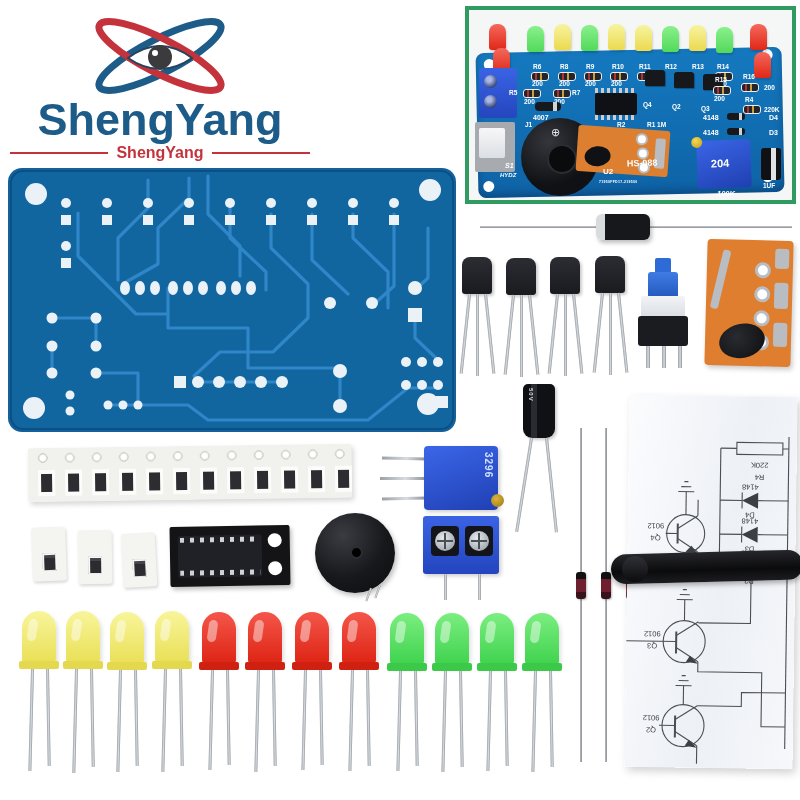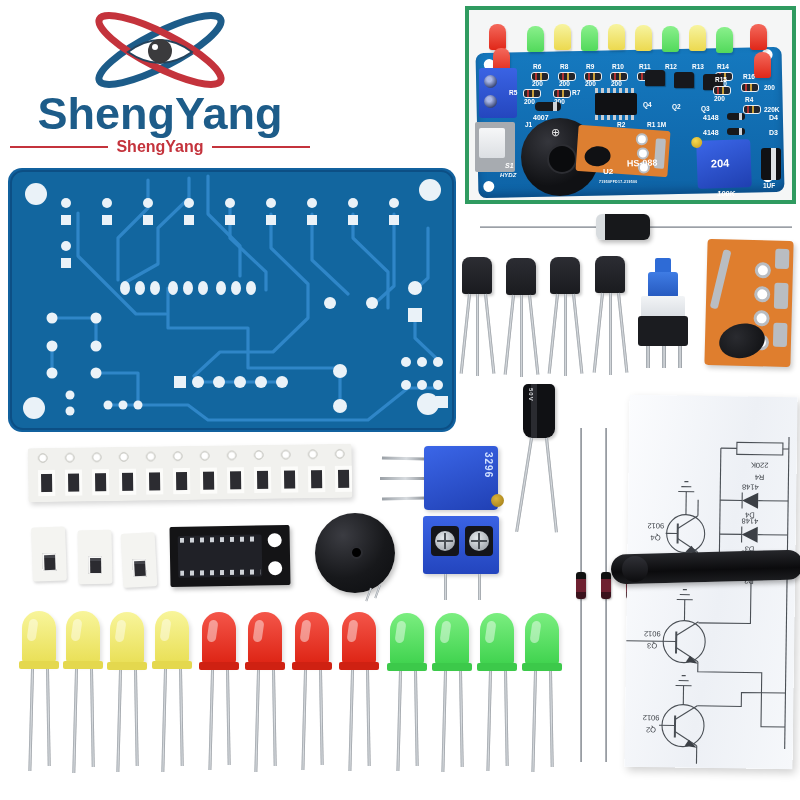--- a/index.html
+++ b/index.html
@@ -109,21 +109,21 @@
   .icpins{position:absolute;left:10px;width:80px;height:5px;
     background:repeating-linear-gradient(90deg,#cfd3d8 0 4px,transparent 4px 10px);}
   .ichole{position:absolute;left:98px;width:14px;height:14px;border-radius:50%;background:#fff;}
   .schtxt{font-size:7.5px;fill:#3c4046;font-family:"Liberation Sans",sans-serif;}
 </style>
 </head>
 <body>
 
 <div id="stage">
 
-  <div class="abs" style="left:0;top:2px;width:320px;height:160px;">
+  <div class="abs" style="left:0;top:8px;width:320px;height:160px;">
     <svg class="abs" style="left:70px;top:6px;" width="180" height="84" viewBox="0 0 180 84">
       <ellipse cx="90" cy="42" rx="68" ry="17" fill="none" stroke="#1d5c89" stroke-width="7" transform="rotate(-27 90 42)"></ellipse>
       <ellipse cx="90" cy="42" rx="68" ry="17" fill="none" stroke="#c4333c" stroke-width="7" transform="rotate(27 90 42)"></ellipse>
       <path d="M58 44 Q90 20 122 44 Q90 66 58 44 Z" fill="#ffffff" stroke="#24435c" stroke-width="2"></path>
       <circle cx="90" cy="43" r="12" fill="#3b3b3d"></circle>
       <circle cx="85" cy="39" r="3" fill="#ffffff"></circle>
     </svg>
     <div class="logo-title">ShengYang</div>
     <div class="logo-subrow">
       <div class="logo-line"></div>

